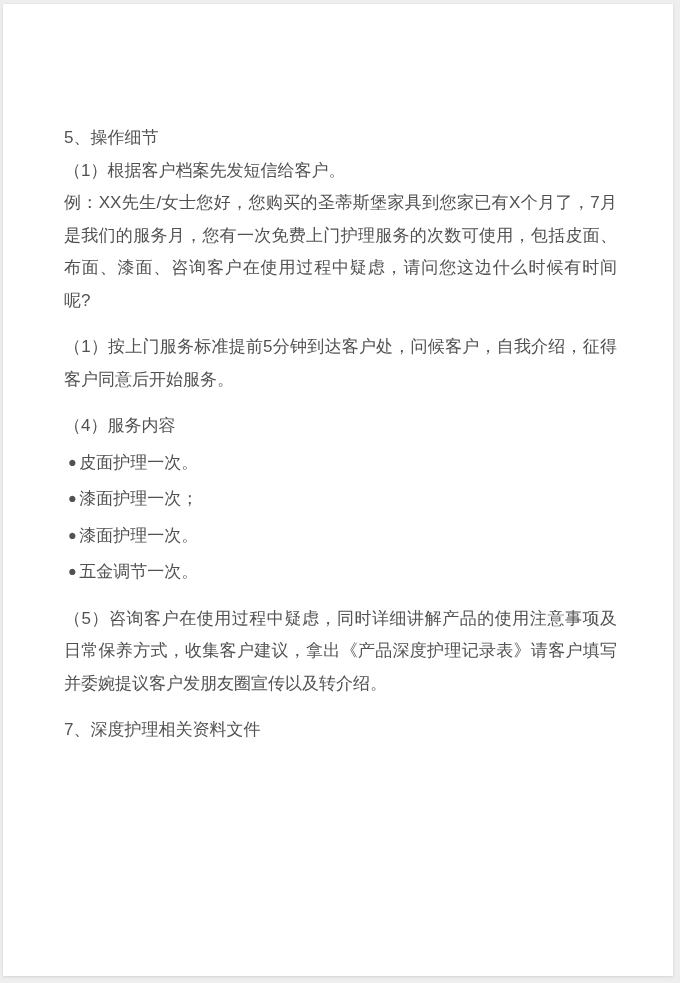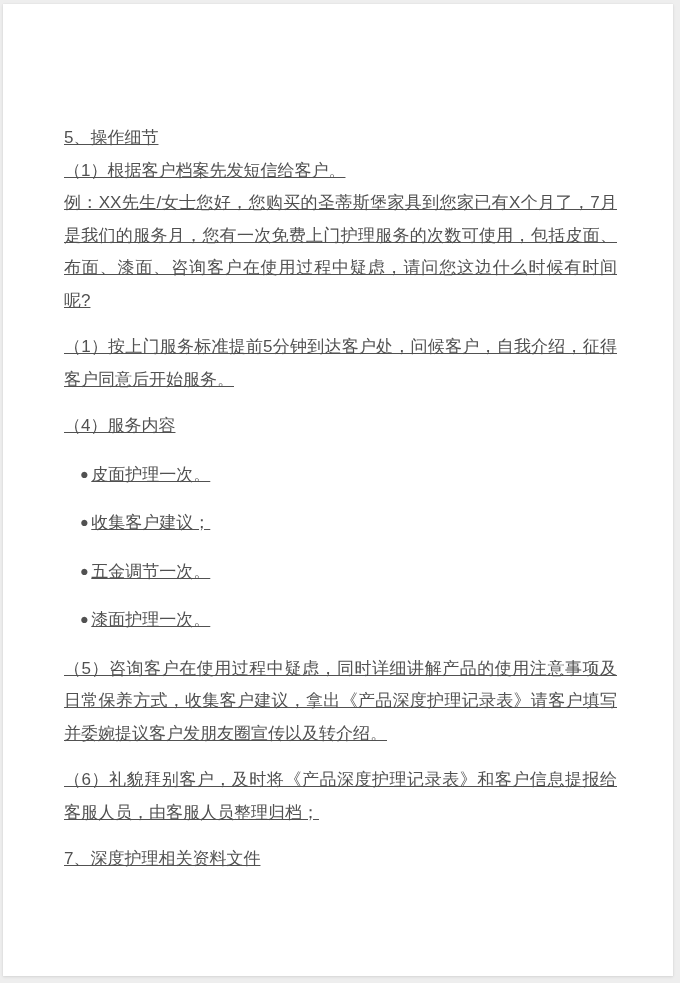--- a/index.html
+++ b/index.html
@@ -25,30 +25,29 @@
     box-sizing: border-box;
   }
   .content {
     box-sizing: border-box;
     padding: 118px 56px 0 61px;
     color: #515151;
     font-size: 17px;
     line-height: 32.5px;
     font-weight: 400;
     text-align: justify;
-    text-decoration: underline;
   }
   .block {
     margin: 0 0 14px 0;
   }
   .line {
     margin: 0;
   }
   .list-item {
-    margin: 16px;
+    margin: 4px;
   }
   .bullet {
     display: inline-block;
     transform: scale(0.85);
     transform-origin: left center;
     margin-right: 1px;
   }
 </style>
 </head>
 <body>
@@ -63,31 +62,28 @@
     </div>
 
 
     <div class="block">
       <p class="line">（1）按上门服务标准提前5分钟到达客户处，问候客户，自我介绍，征得客户同意后开始服务。</p>
     </div>
 
     <div class="block">
       <p class="line">（4）服务内容</p>
       <p class="list-item"><span class="bullet">●</span><span>皮面护理一次。</span></p>
-      <p class="list-item"><span class="bullet">●</span><span>收集客户建议；</span></p>
+      <p class="list-item"><span class="bullet">●</span><span>漆面护理一次；</span></p>
+      <p class="list-item"><span class="bullet">●</span><span>漆面护理一次。</span></p>
       <p class="list-item"><span class="bullet">●</span><span>五金调节一次。</span></p>
-      <p class="list-item"><span class="bullet">●</span><span>漆面护理一次。</span></p>
     </div>
 
     <div class="block">
       <p class="line">（5）咨询客户在使用过程中疑虑，同时详细讲解产品的使用注意事项及日常保养方式，收集客户建议，拿出《产品深度护理记录表》请客户填写并委婉提议客户发朋友圈宣传以及转介绍。</p>
     </div>
 
-    <div class="block">
-      <p class="line">（6）礼貌拜别客户，及时将《产品深度护理记录表》和客户信息提报给客服人员，由客服人员整理归档；</p>
-    </div>
 
     <div class="block">
       <p class="line">7、深度护理相关资料文件</p>
     </div>
 
   </div>
 </div>
 
 </body></html>

